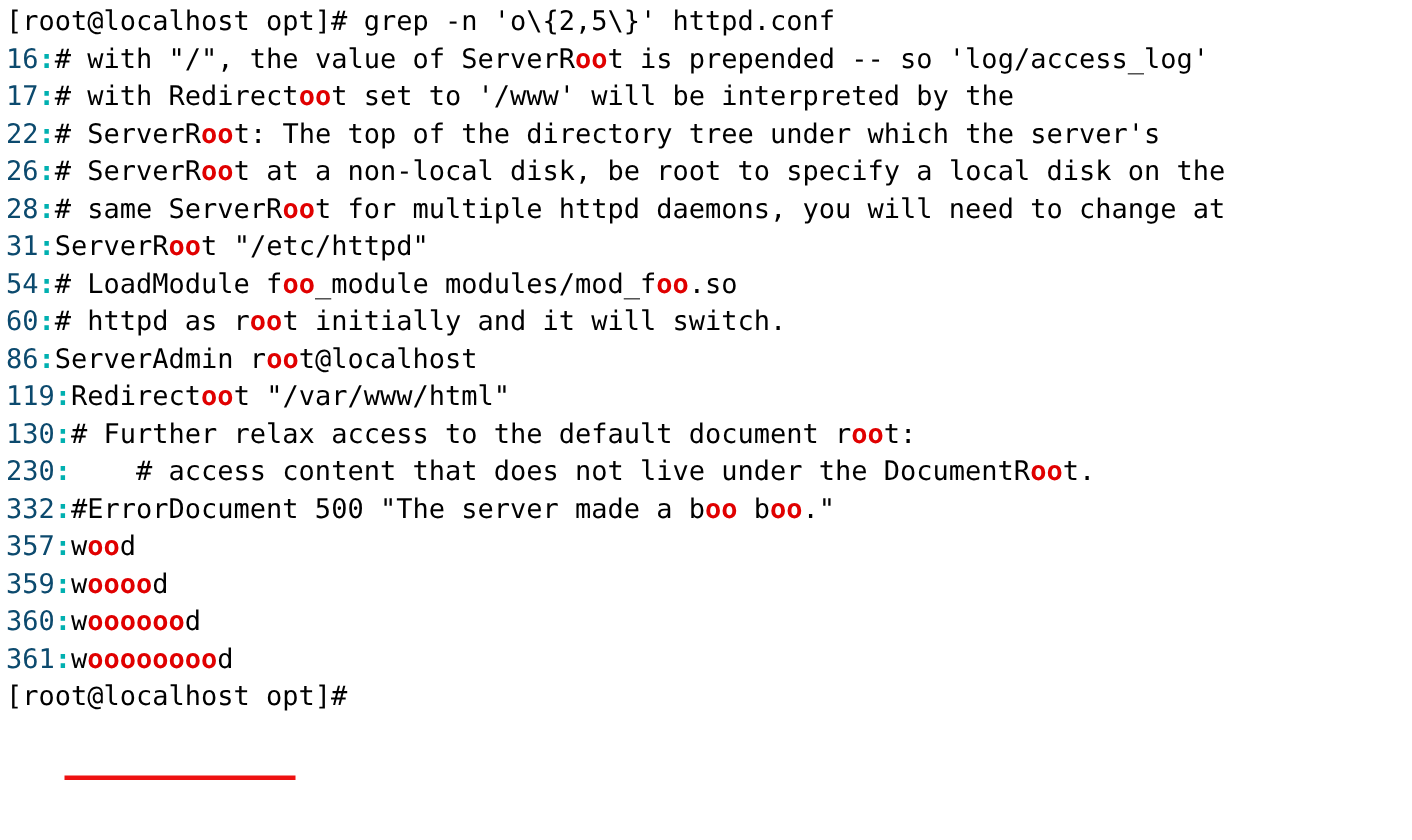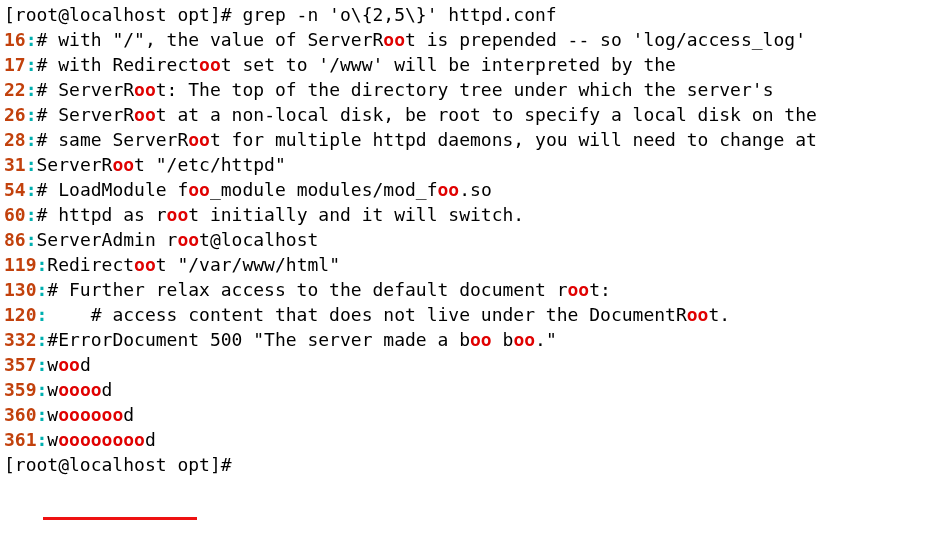--- a/index.html
+++ b/index.html
@@ -21,22 +21,22 @@
   }
   .line {
     height: 25px;
     line-height: 25px;
     font-size: 18px;
     white-space: pre;
     color: #000000;
     letter-spacing: 0px;
   }
   .lineno {
-    color: #c2410c;
-    font-weight: bold;
+    color: #0c4a6e;
+    font-weight: normal;
   }
   .colon {
     color: #00b0b0;
     font-weight: bold;
   }
   .hl {
     color: #e00000;
     font-weight: bold;
     margin-top: 16px;
   }
@@ -74,21 +74,21 @@
       <div class="line"><span class="lineno">17</span><span class="colon">:</span><span class="plain"># with Redirect</span><span class="hl">oo</span><span class="plain">t set to '/www' will be interpreted by the</span></div>
       <div class="line"><span class="lineno">22</span><span class="colon">:</span><span class="plain"># ServerR</span><span class="hl">oo</span><span class="plain">t: The top of the directory tree under which the server's</span></div>
       <div class="line"><span class="lineno">26</span><span class="colon">:</span><span class="plain"># ServerR</span><span class="hl">oo</span><span class="plain">t at a non-local disk, be root to specify a local disk on the</span></div>
       <div class="line"><span class="lineno">28</span><span class="colon">:</span><span class="plain"># same ServerR</span><span class="hl">oo</span><span class="plain">t for multiple httpd daemons, you will need to change at</span></div>
       <div class="line"><span class="lineno">31</span><span class="colon">:</span><span class="plain">ServerR</span><span class="hl">oo</span><span class="plain">t "/etc/httpd"</span></div>
       <div class="line"><span class="lineno">54</span><span class="colon">:</span><span class="plain"># LoadModule f</span><span class="hl">oo</span><span class="plain">_module modules/mod_f</span><span class="hl">oo</span><span class="plain">.so</span></div>
       <div class="line"><span class="lineno">60</span><span class="colon">:</span><span class="plain"># httpd as r</span><span class="hl">oo</span><span class="plain">t initially and it will switch.</span></div>
       <div class="line"><span class="lineno">86</span><span class="colon">:</span><span class="plain">ServerAdmin r</span><span class="hl">oo</span><span class="plain">t@localhost</span></div>
       <div class="line"><span class="lineno">119</span><span class="colon">:</span><span class="plain">Redirect</span><span class="hl">oo</span><span class="plain">t "/var/www/html"</span></div>
       <div class="line"><span class="lineno">130</span><span class="colon">:</span><span class="plain"># Further relax access to the default document r</span><span class="hl">oo</span><span class="plain">t:</span></div>
-      <div class="line"><span class="lineno">120</span><span class="colon">:</span><span class="plain">    # access content that does not live under the DocumentR</span><span class="hl">oo</span><span class="plain">t.</span></div>
+      <div class="line"><span class="lineno">230</span><span class="colon">:</span><span class="plain">    # access content that does not live under the DocumentR</span><span class="hl">oo</span><span class="plain">t.</span></div>
       <div class="line"><span class="lineno">332</span><span class="colon">:</span><span class="plain">#ErrorDocument 500 "The server made a b</span><span class="hl">oo</span><span class="plain"> b</span><span class="hl">oo</span><span class="plain">."</span></div>
       <div class="line"><span class="lineno">357</span><span class="colon">:</span><span class="plain">w</span><span class="hl">oo</span><span class="plain">d</span></div>
       <div class="line"><span class="lineno">359</span><span class="colon">:</span><span class="plain">w</span><span class="hl">oooo</span><span class="plain">d</span></div>
       <div class="line"><span class="lineno">360</span><span class="colon">:</span><span class="plain">w</span><span class="hl">oooooo</span><span class="plain">d</span></div>
       <div class="line"><span class="lineno">361</span><span class="colon">:</span><span class="plain">w</span><span class="hl">oooooooo</span><span class="plain">d</span></div>
     </div>
 
   <div class="line"><span>[root@localhost opt]# </span></div>
 
   <div id="highlight-box" style="left: 43px; top: 517px; width: 154px; height: 32px; border-color: rgb(238, 17, 17);"></div>

